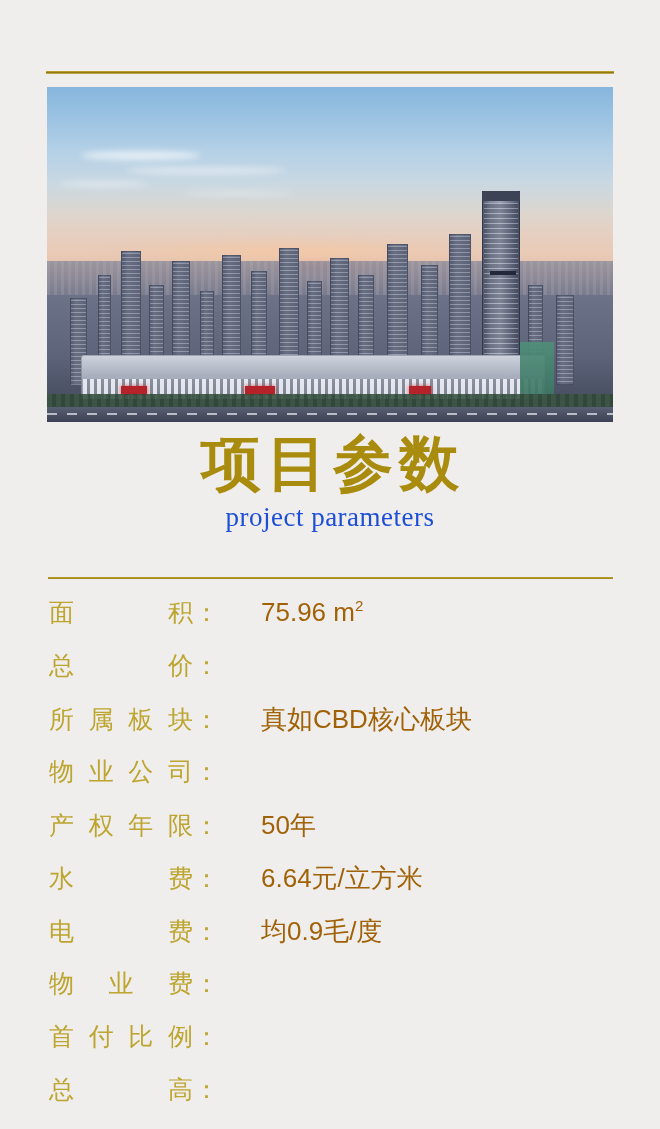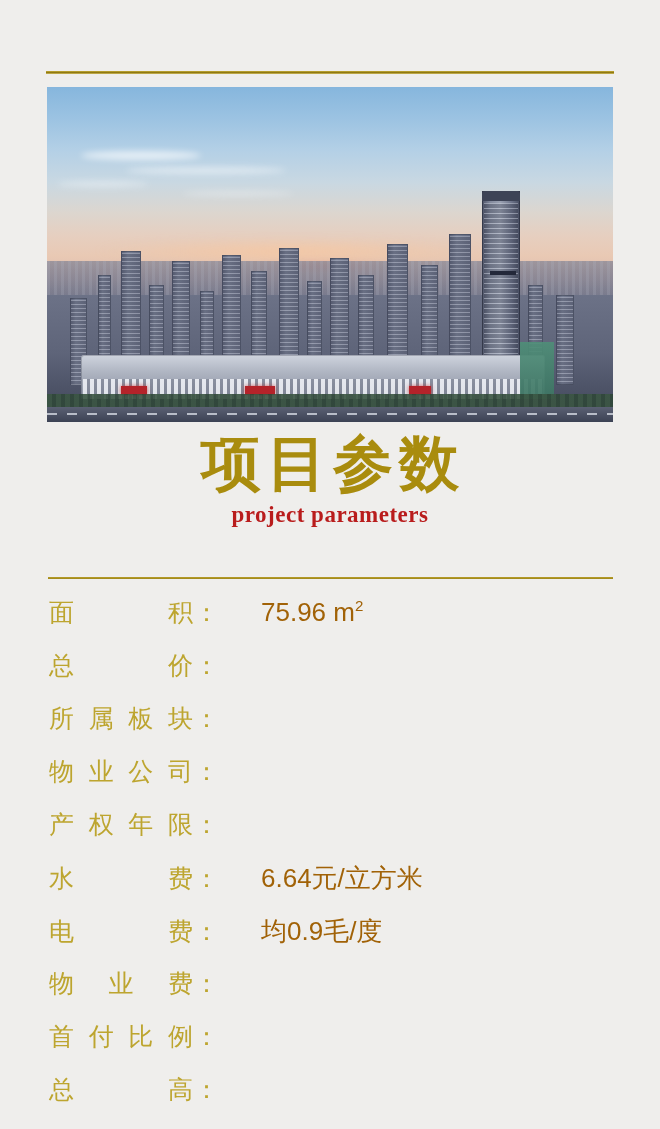--- a/index.html
+++ b/index.html
@@ -263,23 +263,23 @@
     font-size: 60px;
     font-weight: 700;
     letter-spacing: 6px;
     color: #a98c0e;
     line-height: 1.08;
     margin: 0;
     padding-left: 6px;
   }
   .title-en {
     font-family: "Liberation Serif", "DejaVu Serif", serif;
-    font-size: 23px;
-    font-weight: 700;
-    color: #b91c1c;
+    font-size: 27px;
+    font-weight: 400;
+    color: #1d4ed8;
     line-height: 1.25;
     margin: 4px 0 0 0;
     letter-spacing: .5px;
   }
 
   .rule-mid {
     position: absolute;
     left: 48px;
     top: 577px;
     width: 565px;
@@ -404,36 +404,38 @@
             <span>价</span>
           </span><span class="colon">：</span></div>
       </div>
       <div class="row">
         <div class="label"><span class="label-inner">
             <span>所</span>
             <span>属</span>
             <span>板</span>
             <span>块</span>
           </span><span class="colon">：</span></div>
+        <div class="value">真如CBD核心板块</div>
       </div>
       <div class="row">
         <div class="label"><span class="label-inner">
             <span>物</span>
             <span>业</span>
             <span>公</span>
             <span>司</span>
           </span><span class="colon">：</span></div>
       </div>
       <div class="row">
         <div class="label"><span class="label-inner">
             <span>产</span>
             <span>权</span>
             <span>年</span>
             <span>限</span>
           </span><span class="colon">：</span></div>
+        <div class="value">50年</div>
       </div>
       <div class="row">
         <div class="label"><span class="label-inner">
             <span>水</span>
             <span>费</span>
           </span><span class="colon">：</span></div>
         <div class="value">6.64元/立方米</div>
       </div>
       <div class="row">
         <div class="label"><span class="label-inner">

